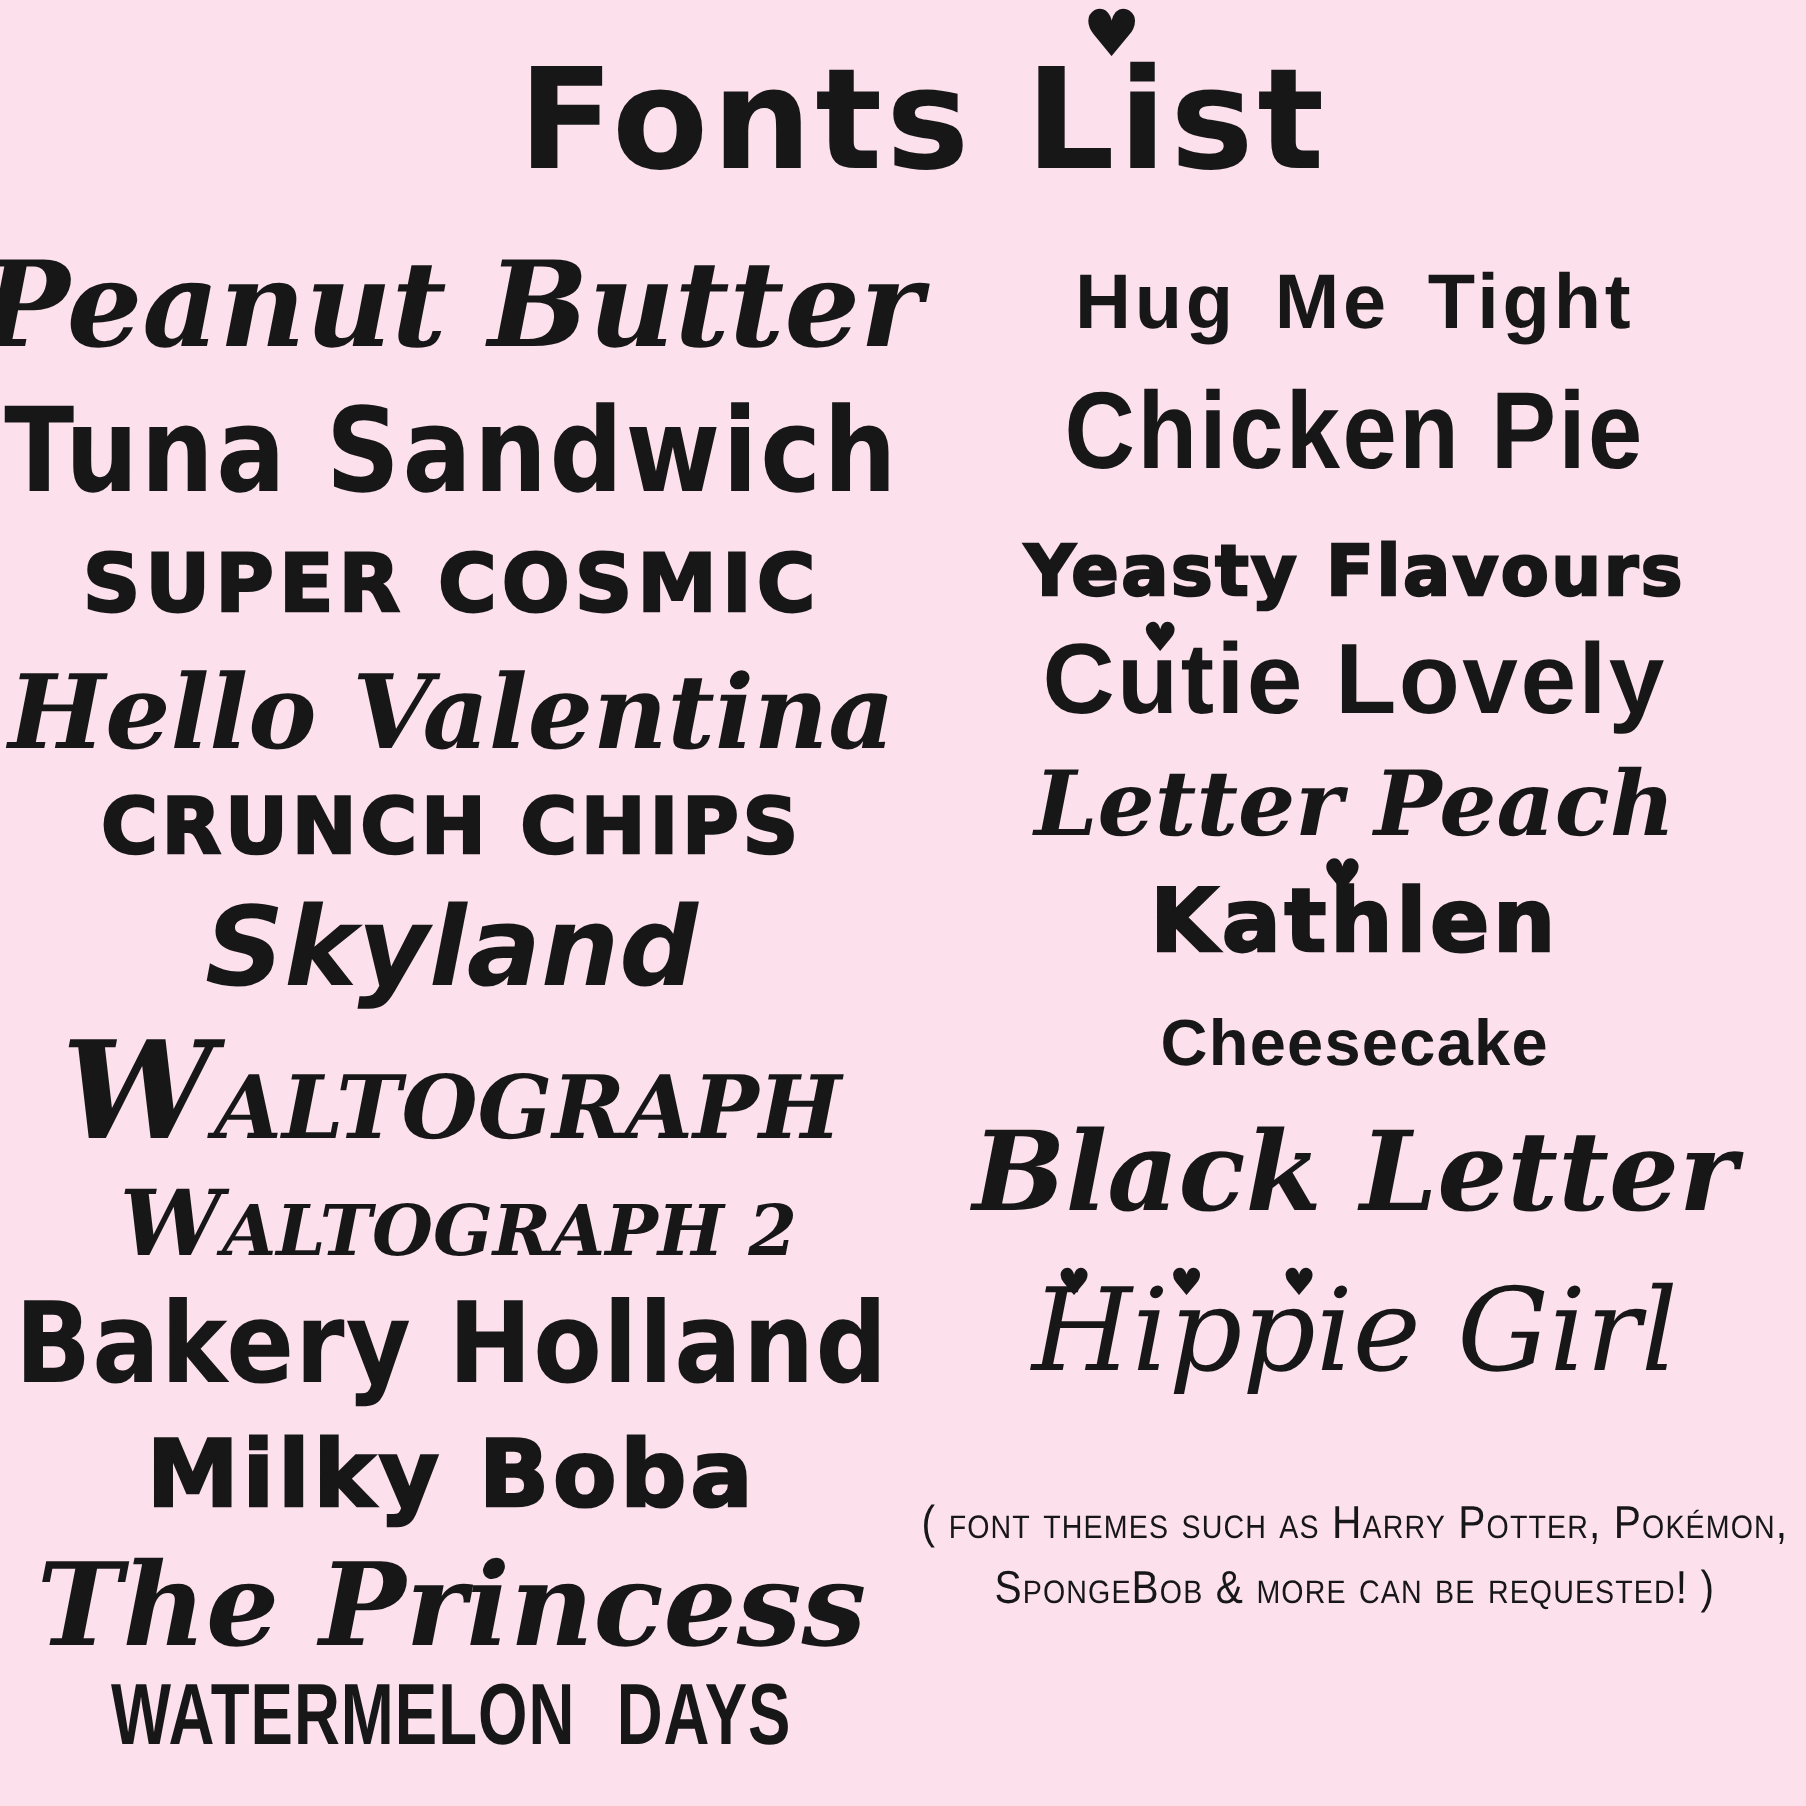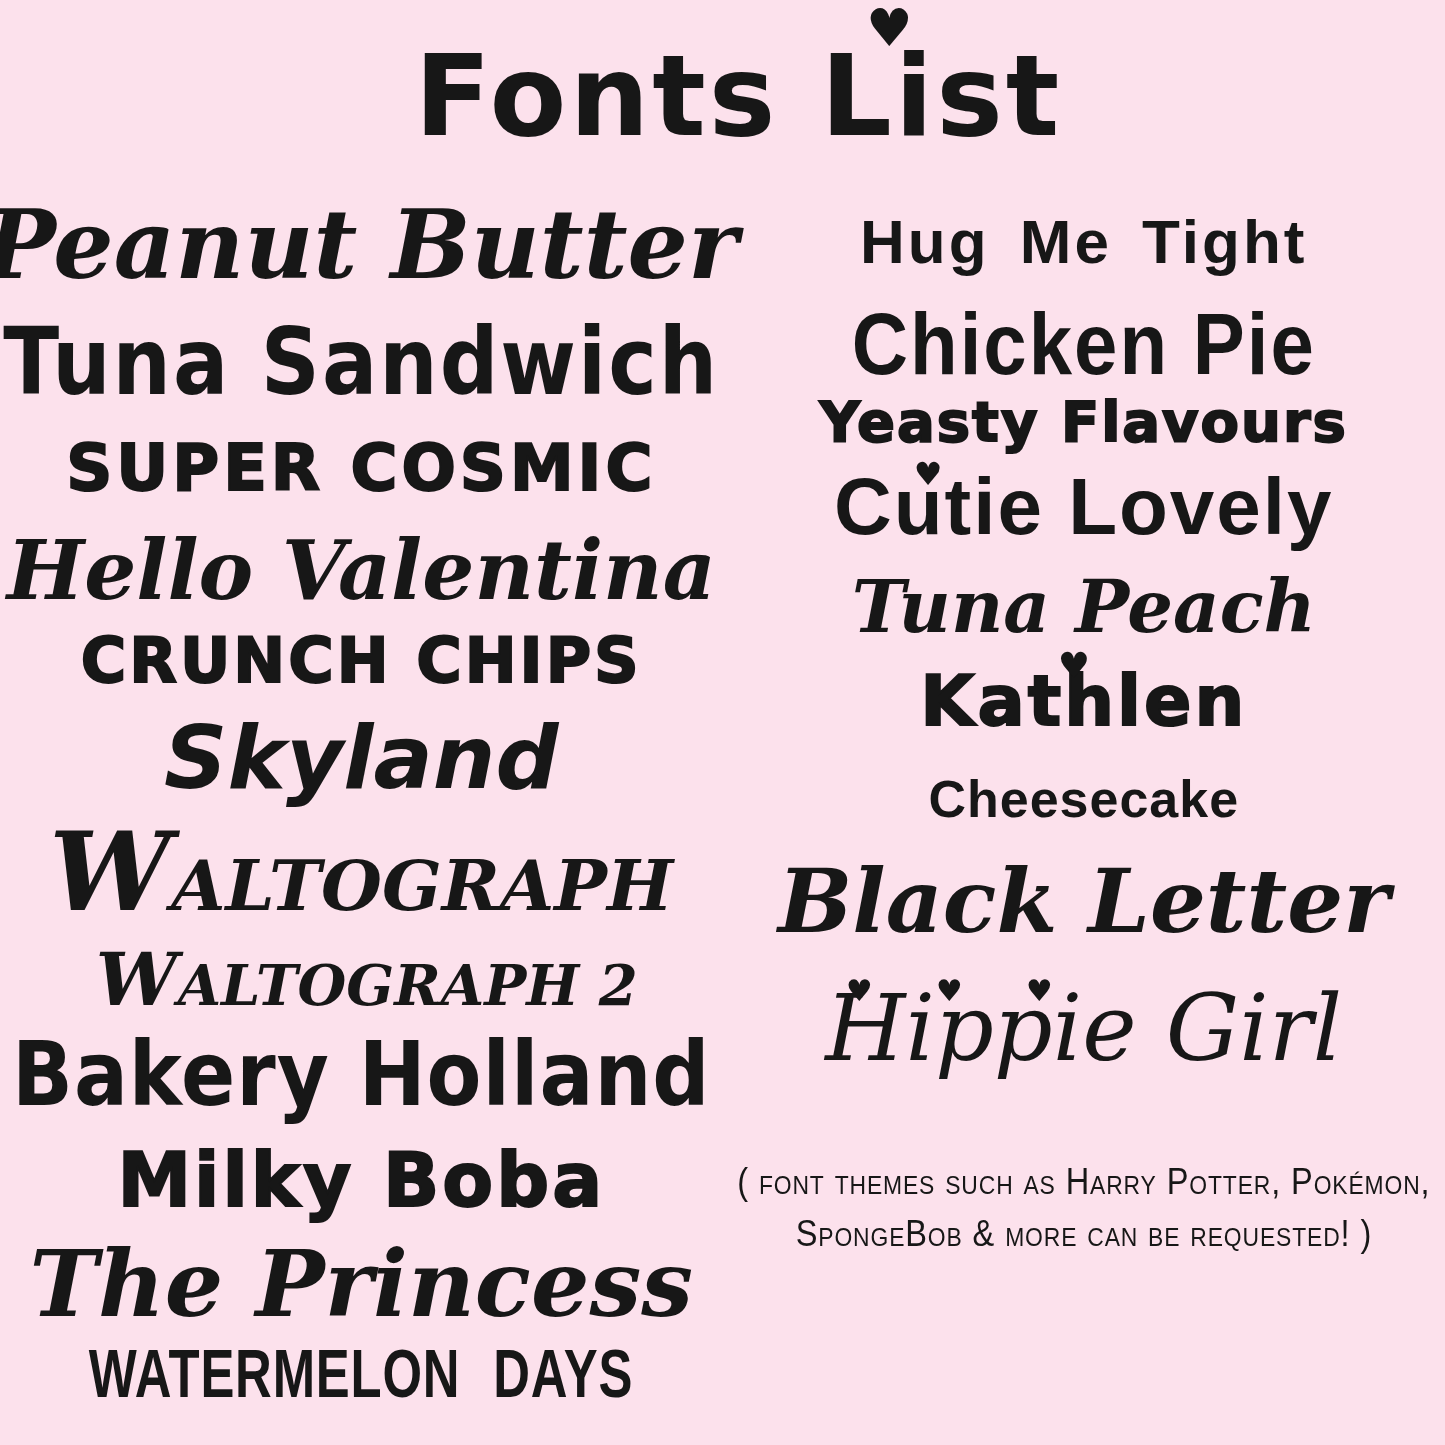--- a/index.html
+++ b/index.html
@@ -62,21 +62,21 @@
   .l6::first-letter { font-size:1.55em; }
   .l7  { font-size:56px;  line-height:76px;margin-left:11px; }
   .l7::first-letter { font-size:1.3em; }
   .l8  { font-size:80px;  line-height:104px; transform:scaleY(1.12); letter-spacing:1px; }
   .l9  { font-size:74px;  line-height:106px; letter-spacing:3px; }
   .l10 { font-size:92px;  line-height:102px; }
   .l11 { font-size:62px;  line-height:76px;  transform:scale(0.82,1.12); letter-spacing:1px; word-spacing:22px; }
   
   .r0  { font-size:62px;  line-height:115px; letter-spacing:3px; word-spacing:10px; }
   .r1  { font-size:78px;  line-height:90px;  transform:scaleY(1.12); letter-spacing:2px; }
-  .r2  { font-size:56px;  line-height:65px; }
+  .r2  { font-size:56px;  line-height:65px;margin-top:36px; }
   .r3  { font-size:80px;  line-height:105px; letter-spacing:2px; }
   .r4  { font-size:70px;  line-height:90px; }
   .r5  { font-size:72px;  line-height:95px; }
   .r6  { font-size:70px;  line-height:95px;  letter-spacing:3px; }
   .r7  { font-size:52px;  line-height:100px; letter-spacing:1px; }
   .r8  { font-size:88px;  line-height:105px; }
   .r9  { font-size:92px;  line-height:150px; }
   
   .h-cutie    { left:calc(50% - 170px); top:4px;  font-size:32px; }
   .h-malinda  { left:calc(50% - 26px);  top:-6px; font-size:36px; }
@@ -122,21 +122,21 @@
   </div>
 
   <div class="col">
     <div class="fi r0 round">Hug Me Tight</div>
     <div class="fi r1 round">Chicken Pie</div>
     <div class="fi r2 fat">Yeasty Flavours</div>
     <div class="fi r3 round">
       <span>Cutie Lovely</span>
       <span class="heart h-cutie">♥</span>
     </div>
-    <div class="fi r5 script">Tuna Peach</div>
+    <div class="fi r5 script">Letter Peach</div>
     <div class="fi r6 fat">
       <span>Kathlen</span>
       <span class="heart h-malinda">♥</span>
     </div>
     <div class="fi r7 round">Cheesecake</div>
     <div class="fi r8 script">Black Letter</div>
     <div class="fi r9 script-light">
       <span>Hippie Girl</span>
       <span class="heart h-hippie1">♥</span>
       <span class="heart h-hippie2">♥</span>

